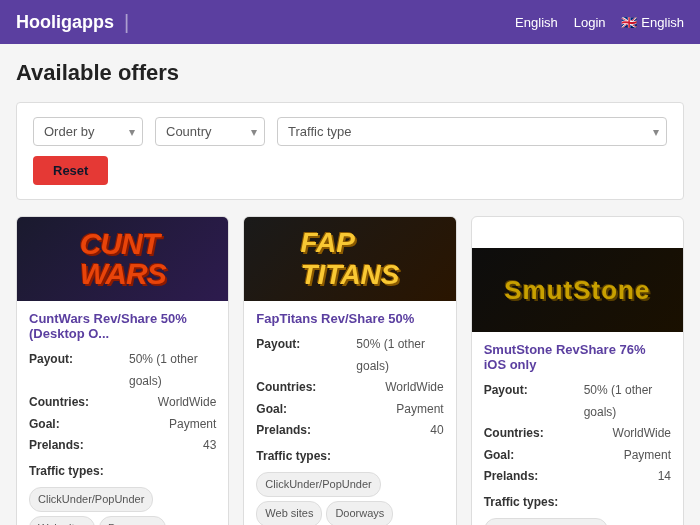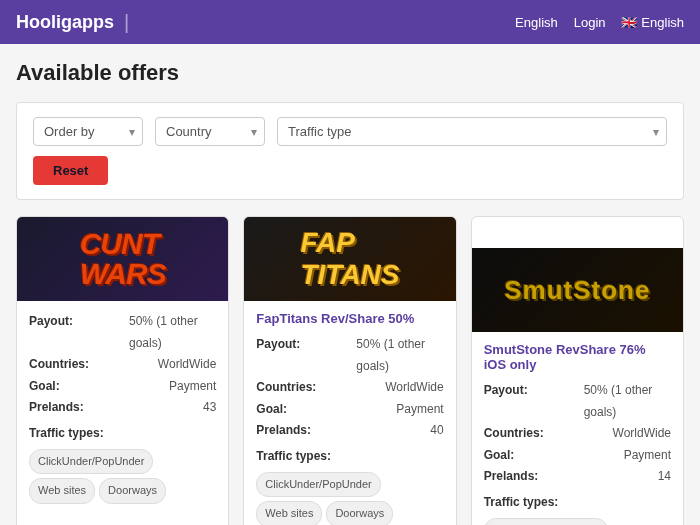--- a/index.html
+++ b/index.html
@@ -252,20 +252,21 @@
     <button class="reset-btn">Reset</button>
   </div>
 
   <div class="cards-grid">
 
     <div class="card">
       <div class="card-image card-image-bg1">
         <span class="logo-cuntwars">CUNT<br>WARS</span>
       </div>
       <div class="card-body">
+        <div class="card-title">CuntWars Rev/Share 50% (Desktop O...</div>
         <div class="card-info">
           <div class="row">
             <span class="label">Payout:</span>
             <span class="value">50% (1 other goals)</span>
           </div>
           <div class="row">
             <span class="label">Countries:</span>
             <span class="value">WorldWide</span>
           </div>
           <div class="row">

